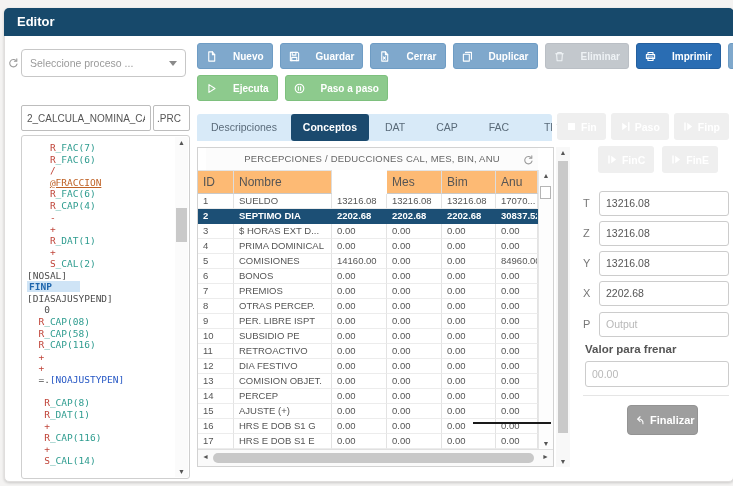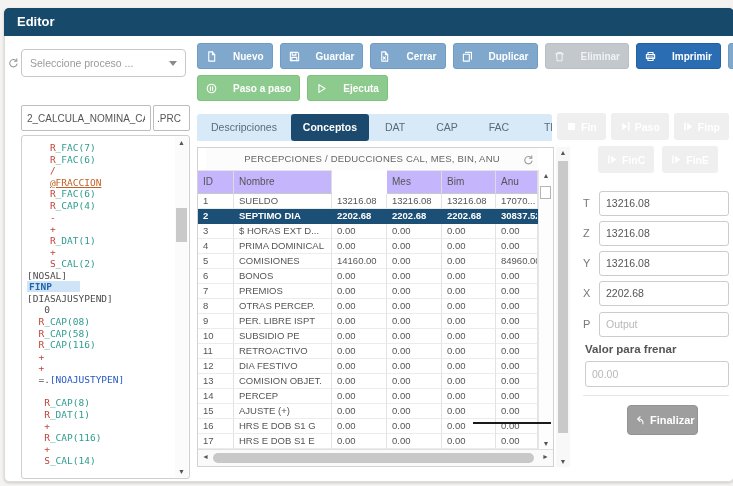--- a/index.html
+++ b/index.html
@@ -58,22 +58,22 @@
   .tab-arrows{position:absolute;left:550px;top:111px;display:flex;gap:7px;font-size:8px;color:#444;}
   .tab-arrows span{cursor:pointer;}
   
   .gridpanel{position:absolute;left:192px;top:138px;width:357px;height:320px;background:#fff;
              border:1px solid #d2d2d2;box-sizing:border-box;}
   .gtitle{position:absolute;left:8px;top:0;right:15px;height:22px;line-height:22px;text-align:center;
           font-size:9.5px;color:#666;letter-spacing:.2px;white-space:nowrap;overflow:hidden;background:#fcfcfc;}
   .grefresh{position:absolute;right:19px;top:4px;color:#9a9a9a;cursor:pointer;}
   .ghead{position:absolute;left:0;top:22px;height:24px;display:flex;}
   .ghead .hc{box-sizing:border-box;border-right:1px solid #ddd;border-bottom:1px solid #c9c9c9;
-             border-top:1px solid #e4e4e4;font-size:10px;color:#555;line-height:22px;padding-left:5px;
-             white-space:nowrap;overflow:hidden;background:#c4b5fd;}
+             border-top:1px solid #e4e4e4;font-size:12px;color:#555;line-height:22px;padding-left:5px;
+             white-space:nowrap;overflow:hidden;background:#fdba74;}
   .grows{position:absolute;left:0;top:46px;width:340px;height:255px;overflow:hidden;}
   .grow{display:flex;height:15px;cursor:pointer;}
   .grow .gc{box-sizing:border-box;border-right:1px solid #e3e3e3;border-bottom:1px solid #ececec;
             font-size:9.5px;color:#555;line-height:14px;padding-left:5px;white-space:nowrap;overflow:hidden;}
   .grow.sel .gc{background:#1c4f75;color:#fff;font-weight:bold;border-color:#1c4f75;}
   .inner-vscroll{position:absolute;right:0;top:22px;width:15px;height:279px;background:#fdfdfd;
                  border-left:1px solid #e6e6e6;box-sizing:border-box;}
   .inner-thumb{position:absolute;left:1px;top:16px;width:11px;height:13px;background:#fff;
                border:1px solid #b5b5b5;box-sizing:border-box;cursor:pointer;}
   .hscroll{position:absolute;left:0;bottom:0;width:355px;height:17px;background:#fafafa;
@@ -193,33 +193,33 @@
             <path d="M1.6 10.4h8.8" stroke-width="1.6"></path>
           </svg>
         </span>
         <span>Exportar</span>
       </button>
     </div>
   <div class="toolbar" id="toolbar2">
       <button class="tbtn soft-green">
         <span class="ic">
           <svg width="11" height="11" viewBox="0 0 12 12" fill="none" stroke="currentColor" stroke-width="1.2" stroke-linecap="round" stroke-linejoin="round">
+            <path d="M3.2 1.8l6.6 4.2-6.6 4.2z"></path>
+          </svg>
+        </span>
+        <span>Ejecuta</span>
+      </button>
+      <button class="tbtn soft-green">
+        <span class="ic">
+          <svg width="11" height="11" viewBox="0 0 12 12" fill="none" stroke="currentColor" stroke-width="1.2" stroke-linecap="round" stroke-linejoin="round">
             <circle cx="6" cy="6" r="4.7"></circle>
             <path d="M4.8 4.2v3.6M7.2 4.2v3.6"></path>
           </svg>
         </span>
         <span>Paso a paso</span>
-      </button>
-      <button class="tbtn soft-green">
-        <span class="ic">
-          <svg width="11" height="11" viewBox="0 0 12 12" fill="none" stroke="currentColor" stroke-width="1.2" stroke-linecap="round" stroke-linejoin="round">
-            <path d="M3.2 1.8l6.6 4.2-6.6 4.2z"></path>
-          </svg>
-        </span>
-        <span>Ejecuta</span>
       </button>
     </div>
 
   <input class="fname" value="2_CALCULA_NOMINA_CA" style="">
   <div class="fext">.PRC</div>
 
   <div class="codepanel">
     <div class="codelines" id="codelines">
         <div class="cl"><span class="c-var">    R</span><span class="c-fn">_FAC(7)</span></div>
         <div class="cl"><span class="c-var">    R</span><span class="c-fn">_FAC(6)</span></div>

